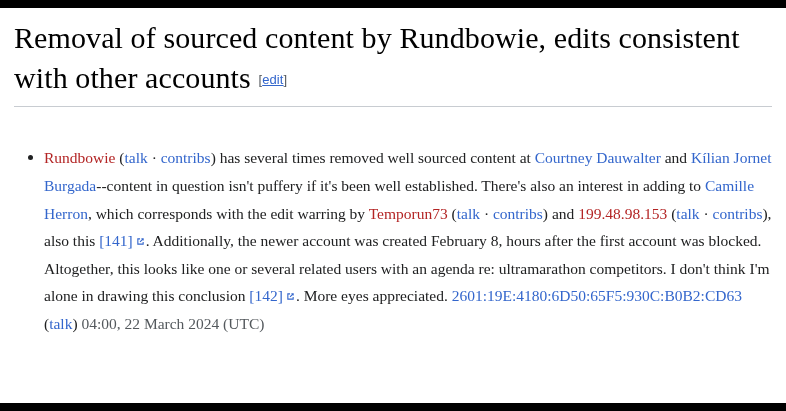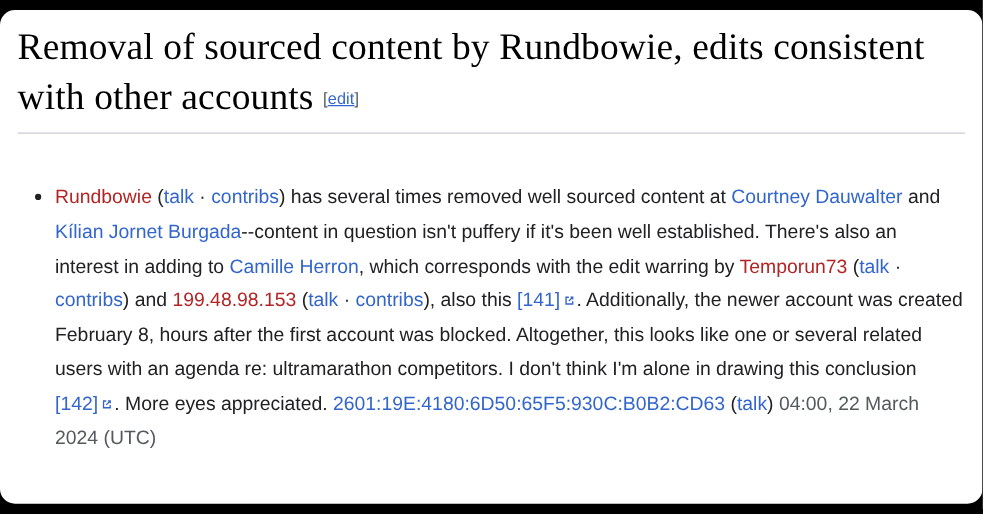--- a/index.html
+++ b/index.html
@@ -17,21 +17,20 @@
   }
   #sheet {
     position: absolute;
     left: 0;
     top: 8px;
     width: 786px;
     height: 395px;
     background: #ffffff;
     box-sizing: border-box;
     padding: 10px 14px 0 14px;
-    border-radius: 12px;
   }
   .heading {
     font-family: "Liberation Serif", serif;
     font-size: 30px;
     line-height: 1.34;
     color: #000000;
     font-weight: 400;
     margin: 0;
     padding: 0 0 8px 0;
     letter-spacing: 0.1px;
@@ -54,21 +53,21 @@
     border-top: 1px solid #c8ccd1;
     margin: 0 0 10px 0;
   }
   ul.bulletlist {
     margin: 0;
     padding: 0 0 0 30px;
     list-style: none;
   }
   ul.bulletlist > li {
     position: relative;
-    font-family: Liberation Sans, sans-serif;
+    font-family: Liberation Serif, serif;
     font-size: 15.5px;
     line-height: 1.78;
     color: #202122;
     margin-top: 37px;
   }
   ul.bulletlist > li::before {
     content: "";
     position: absolute;
     left: -16px;
     top: 11px;

